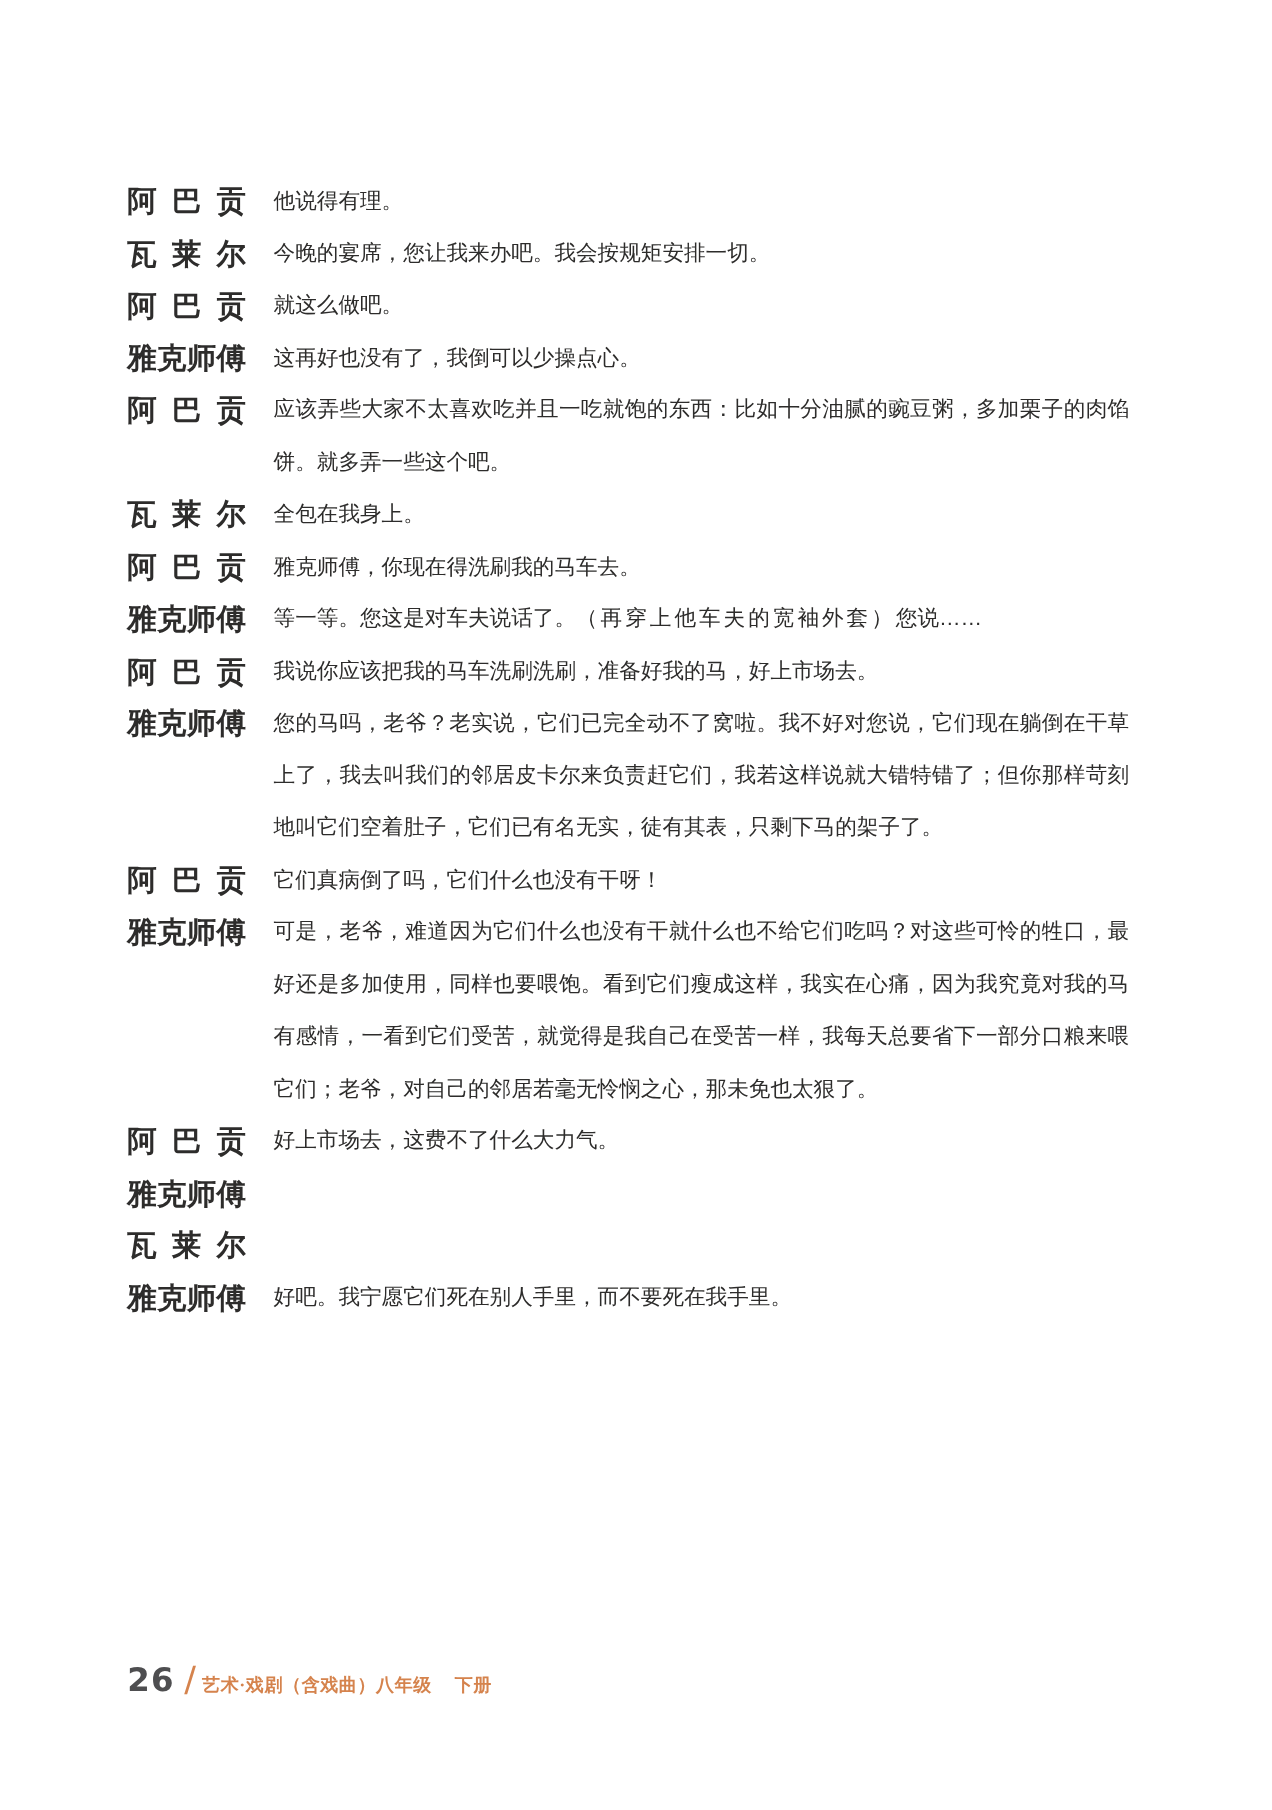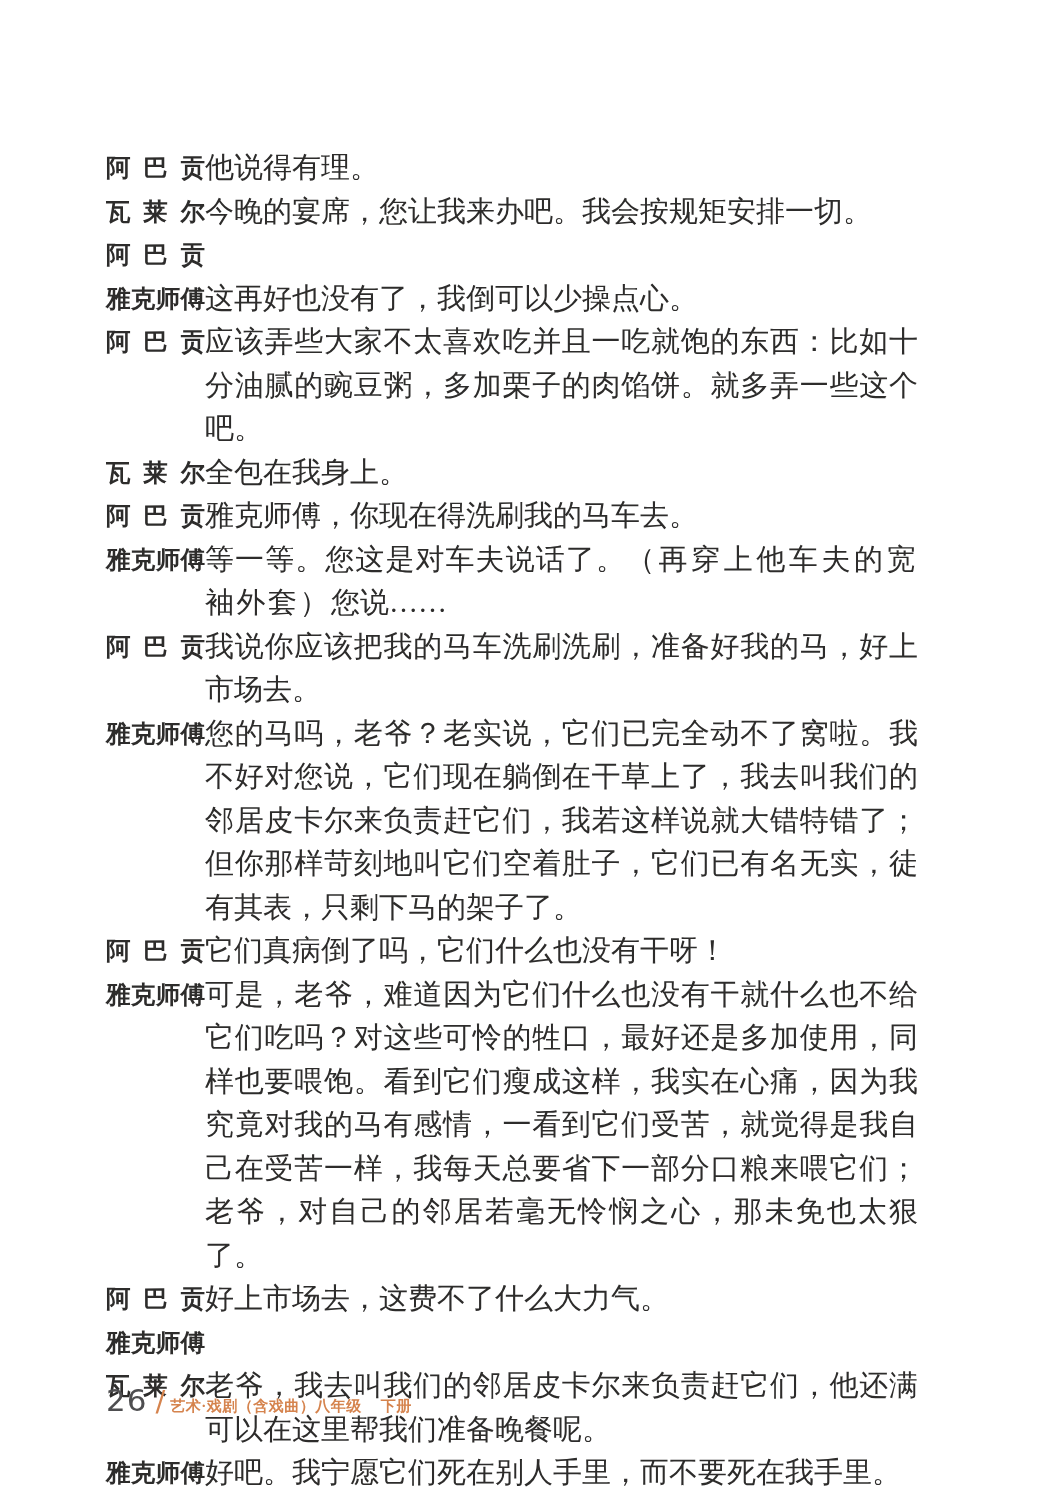--- a/index.html
+++ b/index.html
@@ -34,45 +34,46 @@
     font-family: "DejaVu Sans", "Liberation Sans", sans-serif;
     font-weight: 700;
     font-size: 24.5px;
     line-height: 43.5px;
     color: var(--ink, #2d2c2b);
     letter-spacing: 0;
     white-space: nowrap;
   }
   .speaker span { display: inline-block; }
   .dialogue {
+    margin-left: 23px;
     width: 713px;
-    font-family: Liberation Serif, serif;
-    font-size: 29px;
+    font-family: Liberation Sans, sans-serif;
+    font-size: 18px;
     line-height: 43.5px;
     color: var(--ink, #2d2c2b);
     text-align: justify;
     text-justify: inter-ideograph;
   }
   .dialogue .stage {
     letter-spacing: 2.5px;
     font-weight: 400;
   }
   
   .footer {
     position: absolute;
     left: 106px;
     top: 1382px;
     display: flex;
     align-items: baseline;
     white-space: nowrap;
   }
   .pagenum {
     font-family: "DejaVu Sans", "Liberation Sans", sans-serif;
-    font-size: 31px;
-    font-weight: 400;
+    font-size: 27px;
+    font-weight: 700;
     color: var(--pagenum, #4e4e50);
     letter-spacing: 1px;
   }
   .slash {
     font-family: "DejaVu Sans", sans-serif;
     font-size: 29px;
     font-weight: 400;
     color: var(--accent, #d5834d);
     margin: 0 5px 0 8px;
   }
@@ -109,20 +110,21 @@
         </div>
     <div class="dialogue"><span class="speech">今晚的宴席，您让我来办吧。我会按规矩安排一切。</span></div>
   </div>
 
   <div class="entry">
     <div class="speaker">
           <span>阿</span>
           <span>巴</span>
           <span>贡</span>
         </div>
+    <div class="dialogue"><span class="speech">就这么做吧。</span></div>
   </div>
 
   <div class="entry">
     <div class="speaker">
           <span>雅</span>
           <span>克</span>
           <span>师</span>
           <span>傅</span>
         </div>
     <div class="dialogue"><span class="speech">这再好也没有了，我倒可以少操点心。</span></div>
@@ -220,21 +222,20 @@
           <span>傅</span>
         </div>
   </div>
 
   <div class="entry">
     <div class="speaker">
           <span>瓦</span>
           <span>莱</span>
           <span>尔</span>
         </div>
-    <div class="dialogue"><span class="speech">老爷，我去叫我们的邻居皮卡尔来负责赶它们，他还满可以在这里帮我们准备晚餐呢。</span></div>
   </div>
 
   <div class="entry">
     <div class="speaker">
           <span>雅</span>
           <span>克</span>
           <span>师</span>
           <span>傅</span>
         </div>
     <div class="dialogue"><span class="speech">好吧。我宁愿它们死在别人手里，而不要死在我手里。</span></div>

